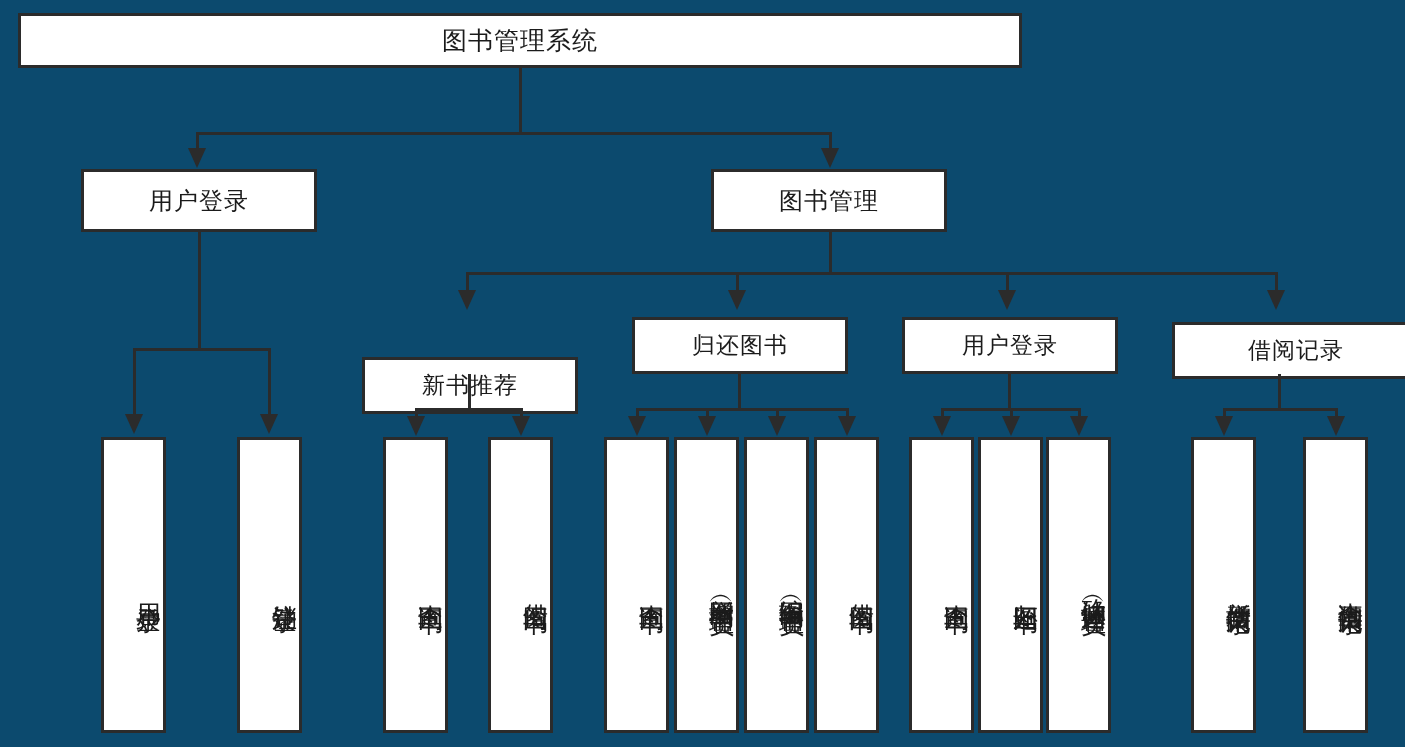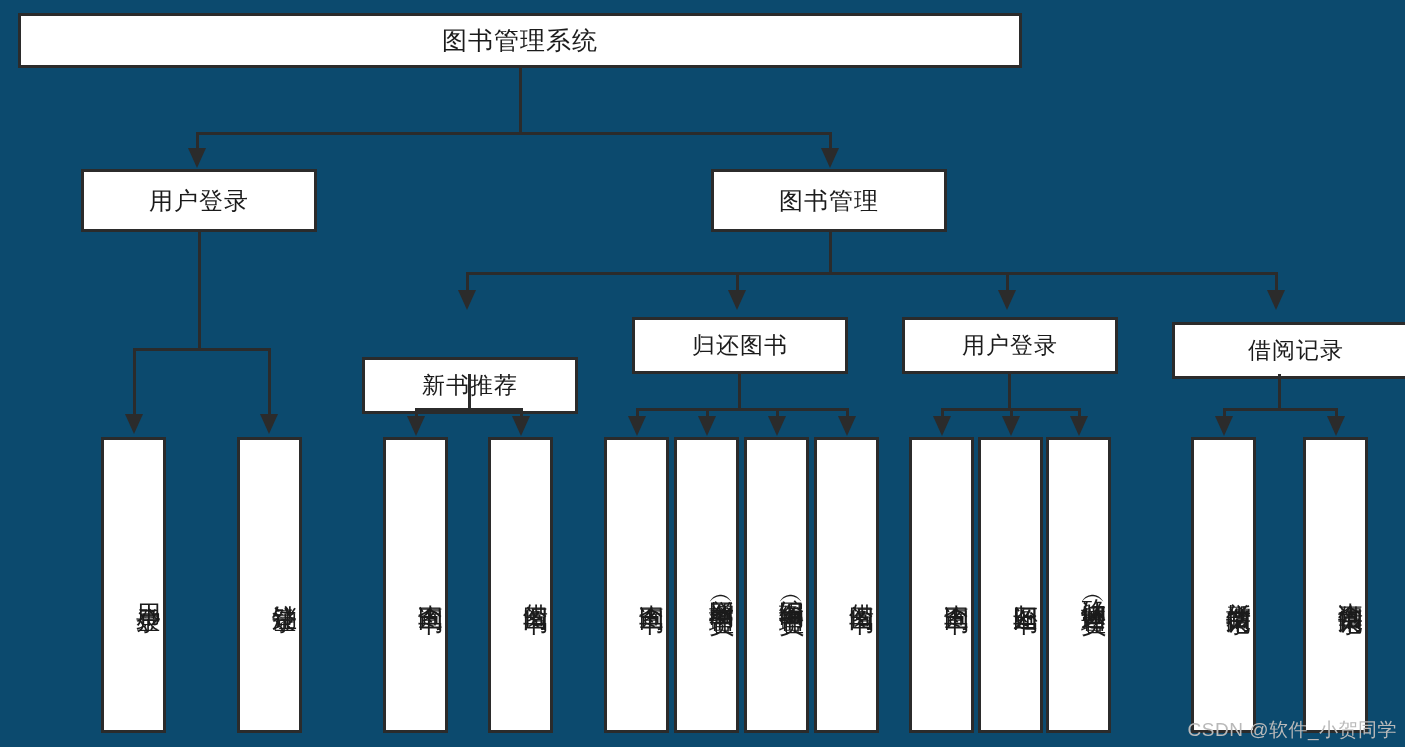--- a/index.html
+++ b/index.html
@@ -208,15 +208,14 @@
     <span class="vtext">确认归还（管理员）</span>
   </div>
 
   <div class="node leaf" style="left:1191px; top:437px; width:65px; height:296px;">
     <span class="vtext">新增借阅记录</span>
   </div>
   <div class="node leaf" style="left:1303px; top:437px; width:65px; height:296px;">
     <span class="vtext">查询借阅记录</span>
   </div>
 
-  <div id="watermark">CSDN @软件_小贺同学</div>
 
 </div>
 
 </body></html>

